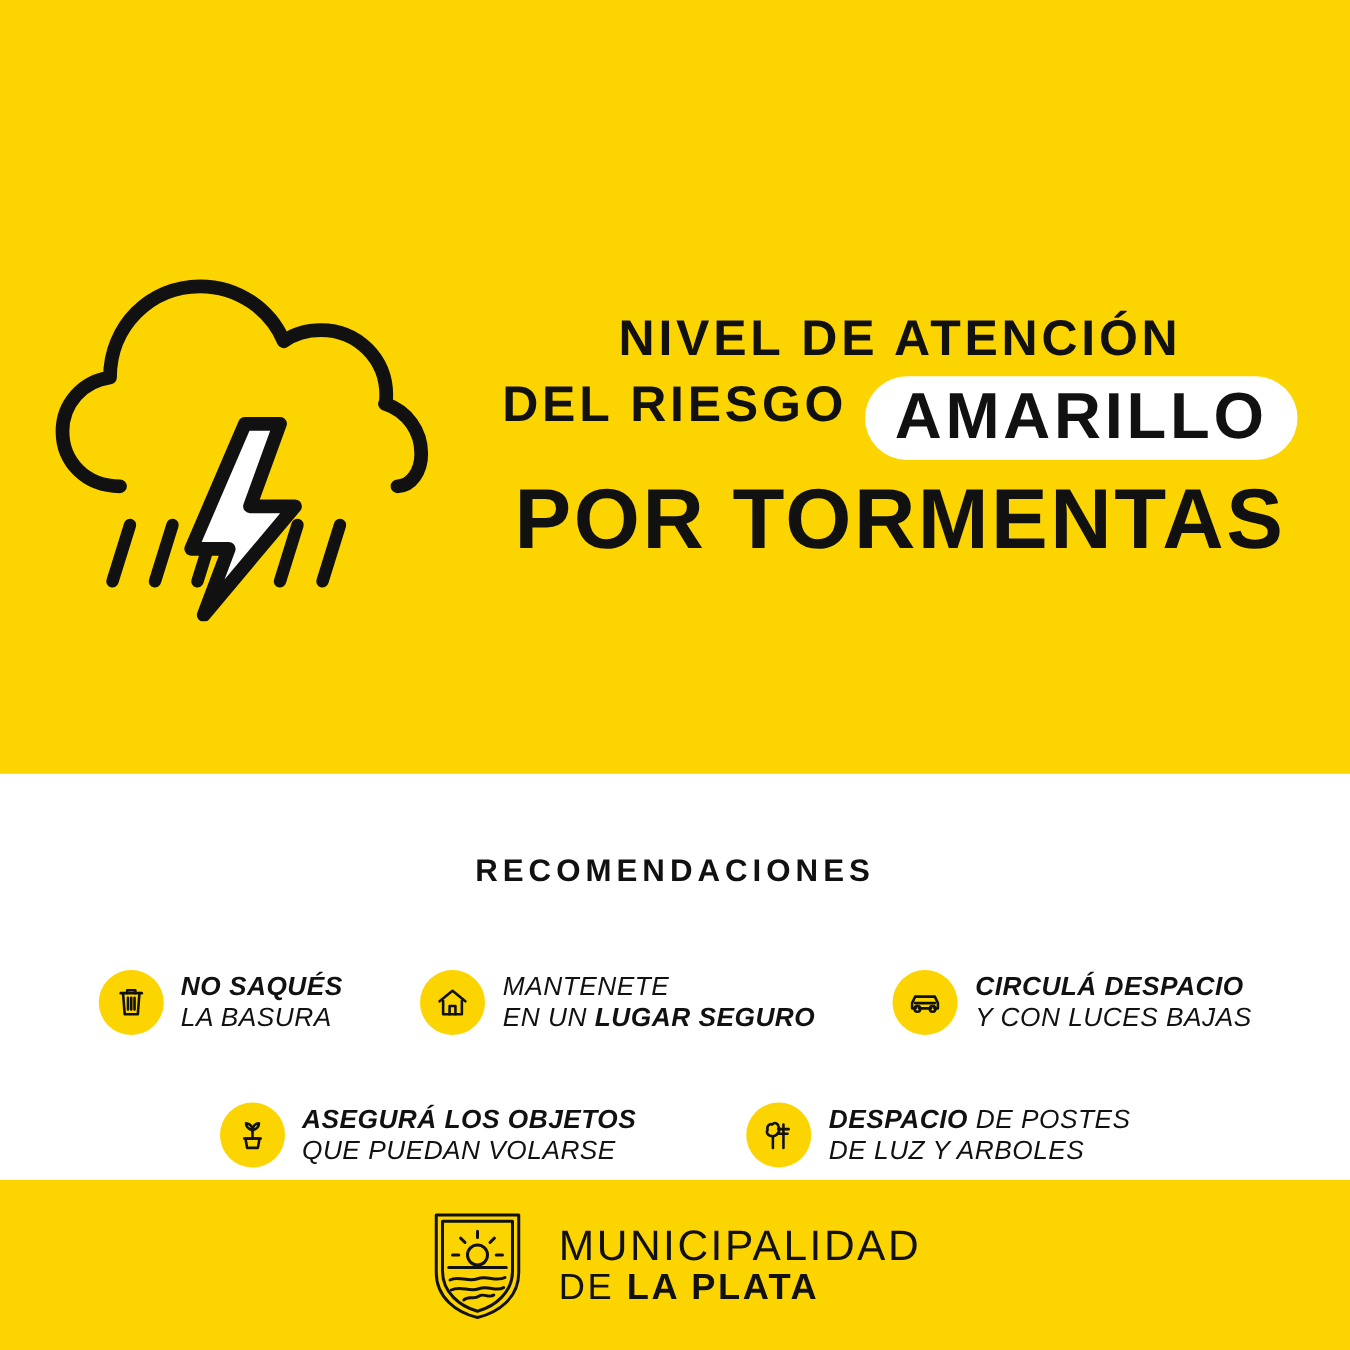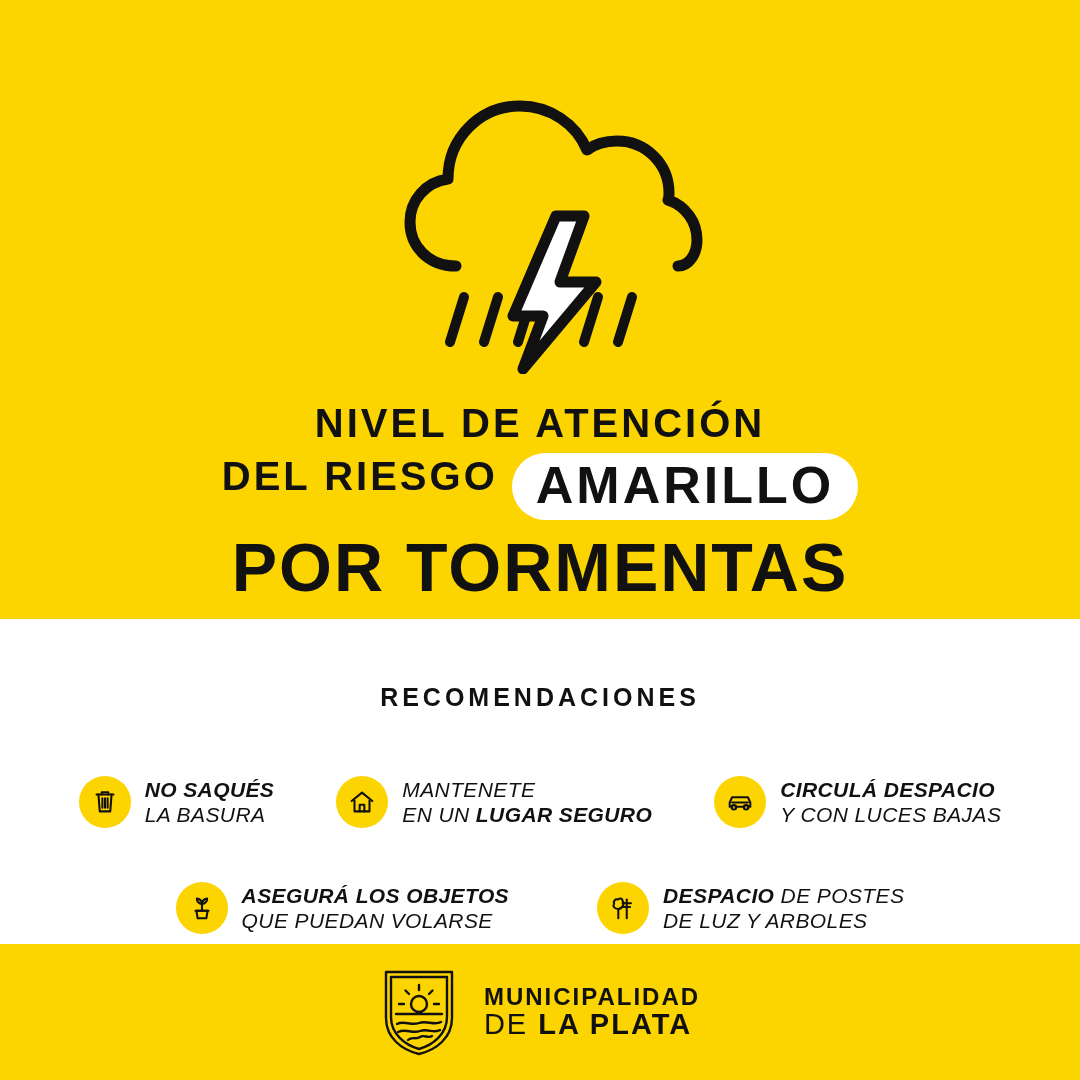--- a/index.html
+++ b/index.html
@@ -15,21 +15,20 @@
     display: flex;
     flex-direction: column;
     background: #ffffff;
   }
 
   
   .hero {
     background: #fcd400;
     height: 645px;
     display: flex;
-    flex-direction: column;
     align-items: center;
     justify-content: flex-start;
     padding-top: 54px;
     position: relative;
   }
   .storm-icon {
     width: 360px;
     height: 320px;
     display: block;
   }
@@ -146,22 +145,22 @@
     align-items: center;
     justify-content: center;
     gap: 26px;
   }
   .crest { width: 78px; height: 92px; display: block; }
   .muni-text {
     color: #111111;
     line-height: 1.06;
   }
   .muni-line1 {
-    font-size: 24px;
-    font-weight: bold;
+    font-size: 34px;
+    font-weight: normal;
     letter-spacing: 2px;
   }
   .muni-line2 {
     font-size: 29px;
     letter-spacing: 2px;
     font-weight: normal;
   }
   .muni-line2 .b { font-weight: bold; }
 </style>
 </head>

